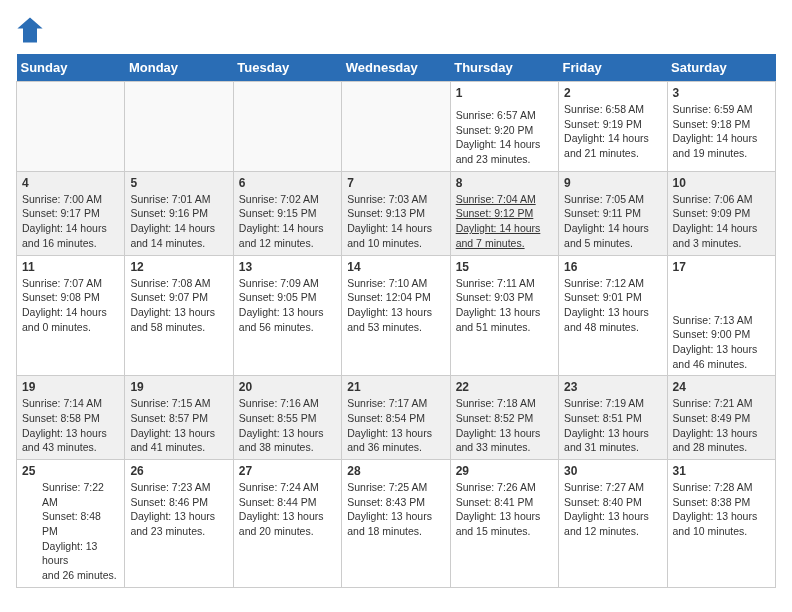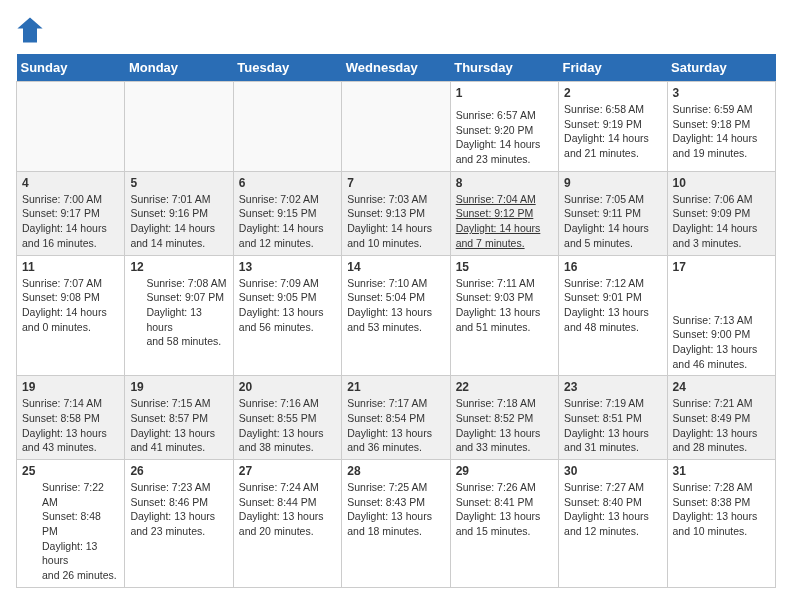--- a/index.html
+++ b/index.html
@@ -205,36 +205,36 @@
       <tr>
         <td>
           <span class="day-number">11</span>
           <div class="day-info" style="white-space: pre-line;">Sunrise: 7:07 AM
 Sunset: 9:08 PM
 Daylight: 14 hours
 and 0 minutes.</div>
         </td>
         <td>
           <span class="day-number">12</span>
-          <div class="day-info" style="white-space: pre-line; margin-left: 16px;">Sunrise: 7:08 AM
+          <div class="day-info" style="white-space: pre-line;">Sunrise: 7:08 AM
 Sunset: 9:07 PM
 Daylight: 13 hours
 and 58 minutes.</div>
         </td>
         <td>
           <span class="day-number">13</span>
           <div class="day-info" style="white-space: pre-line;">Sunrise: 7:09 AM
 Sunset: 9:05 PM
 Daylight: 13 hours
 and 56 minutes.</div>
         </td>
         <td>
           <span class="day-number">14</span>
           <div class="day-info" style="white-space: pre-line;">Sunrise: 7:10 AM
-Sunset: 5:04 PM
+Sunset: 12:04 PM
 Daylight: 13 hours
 and 53 minutes.</div>
         </td>
         <td>
           <span class="day-number">15</span>
           <div class="day-info" style="white-space: pre-line;">Sunrise: 7:11 AM
 Sunset: 9:03 PM
 Daylight: 13 hours
 and 51 minutes.</div>
         </td>

